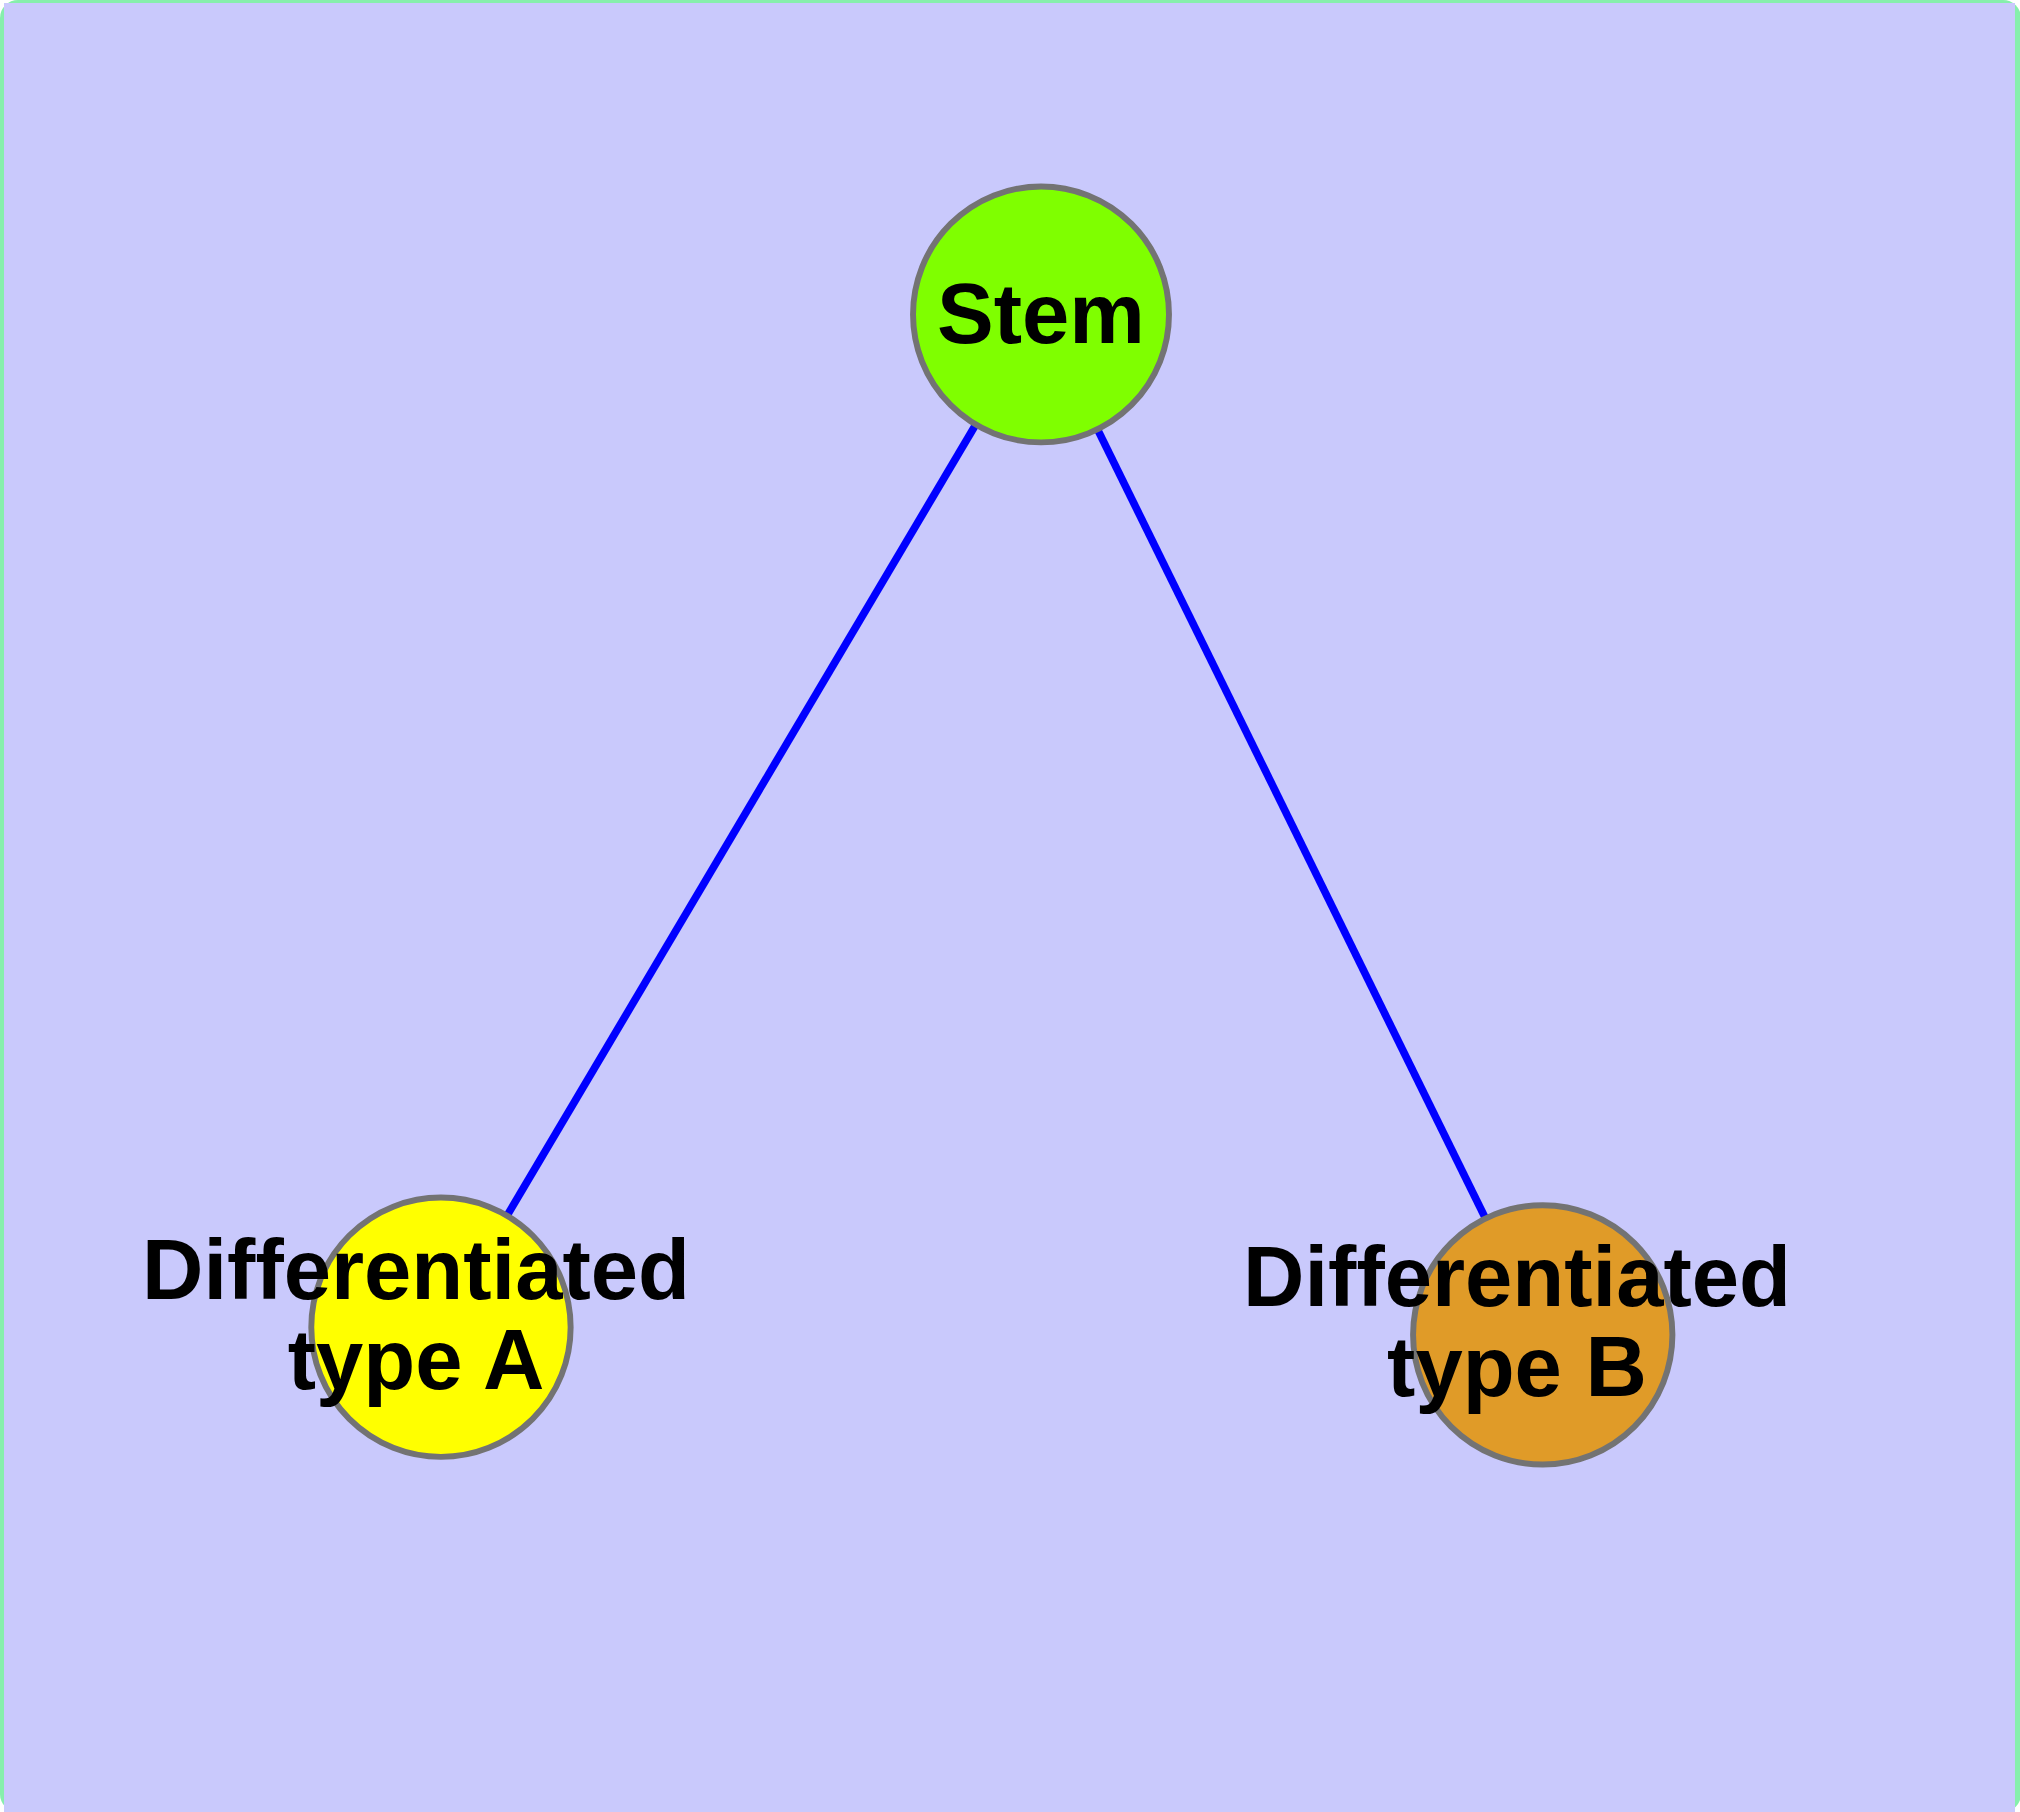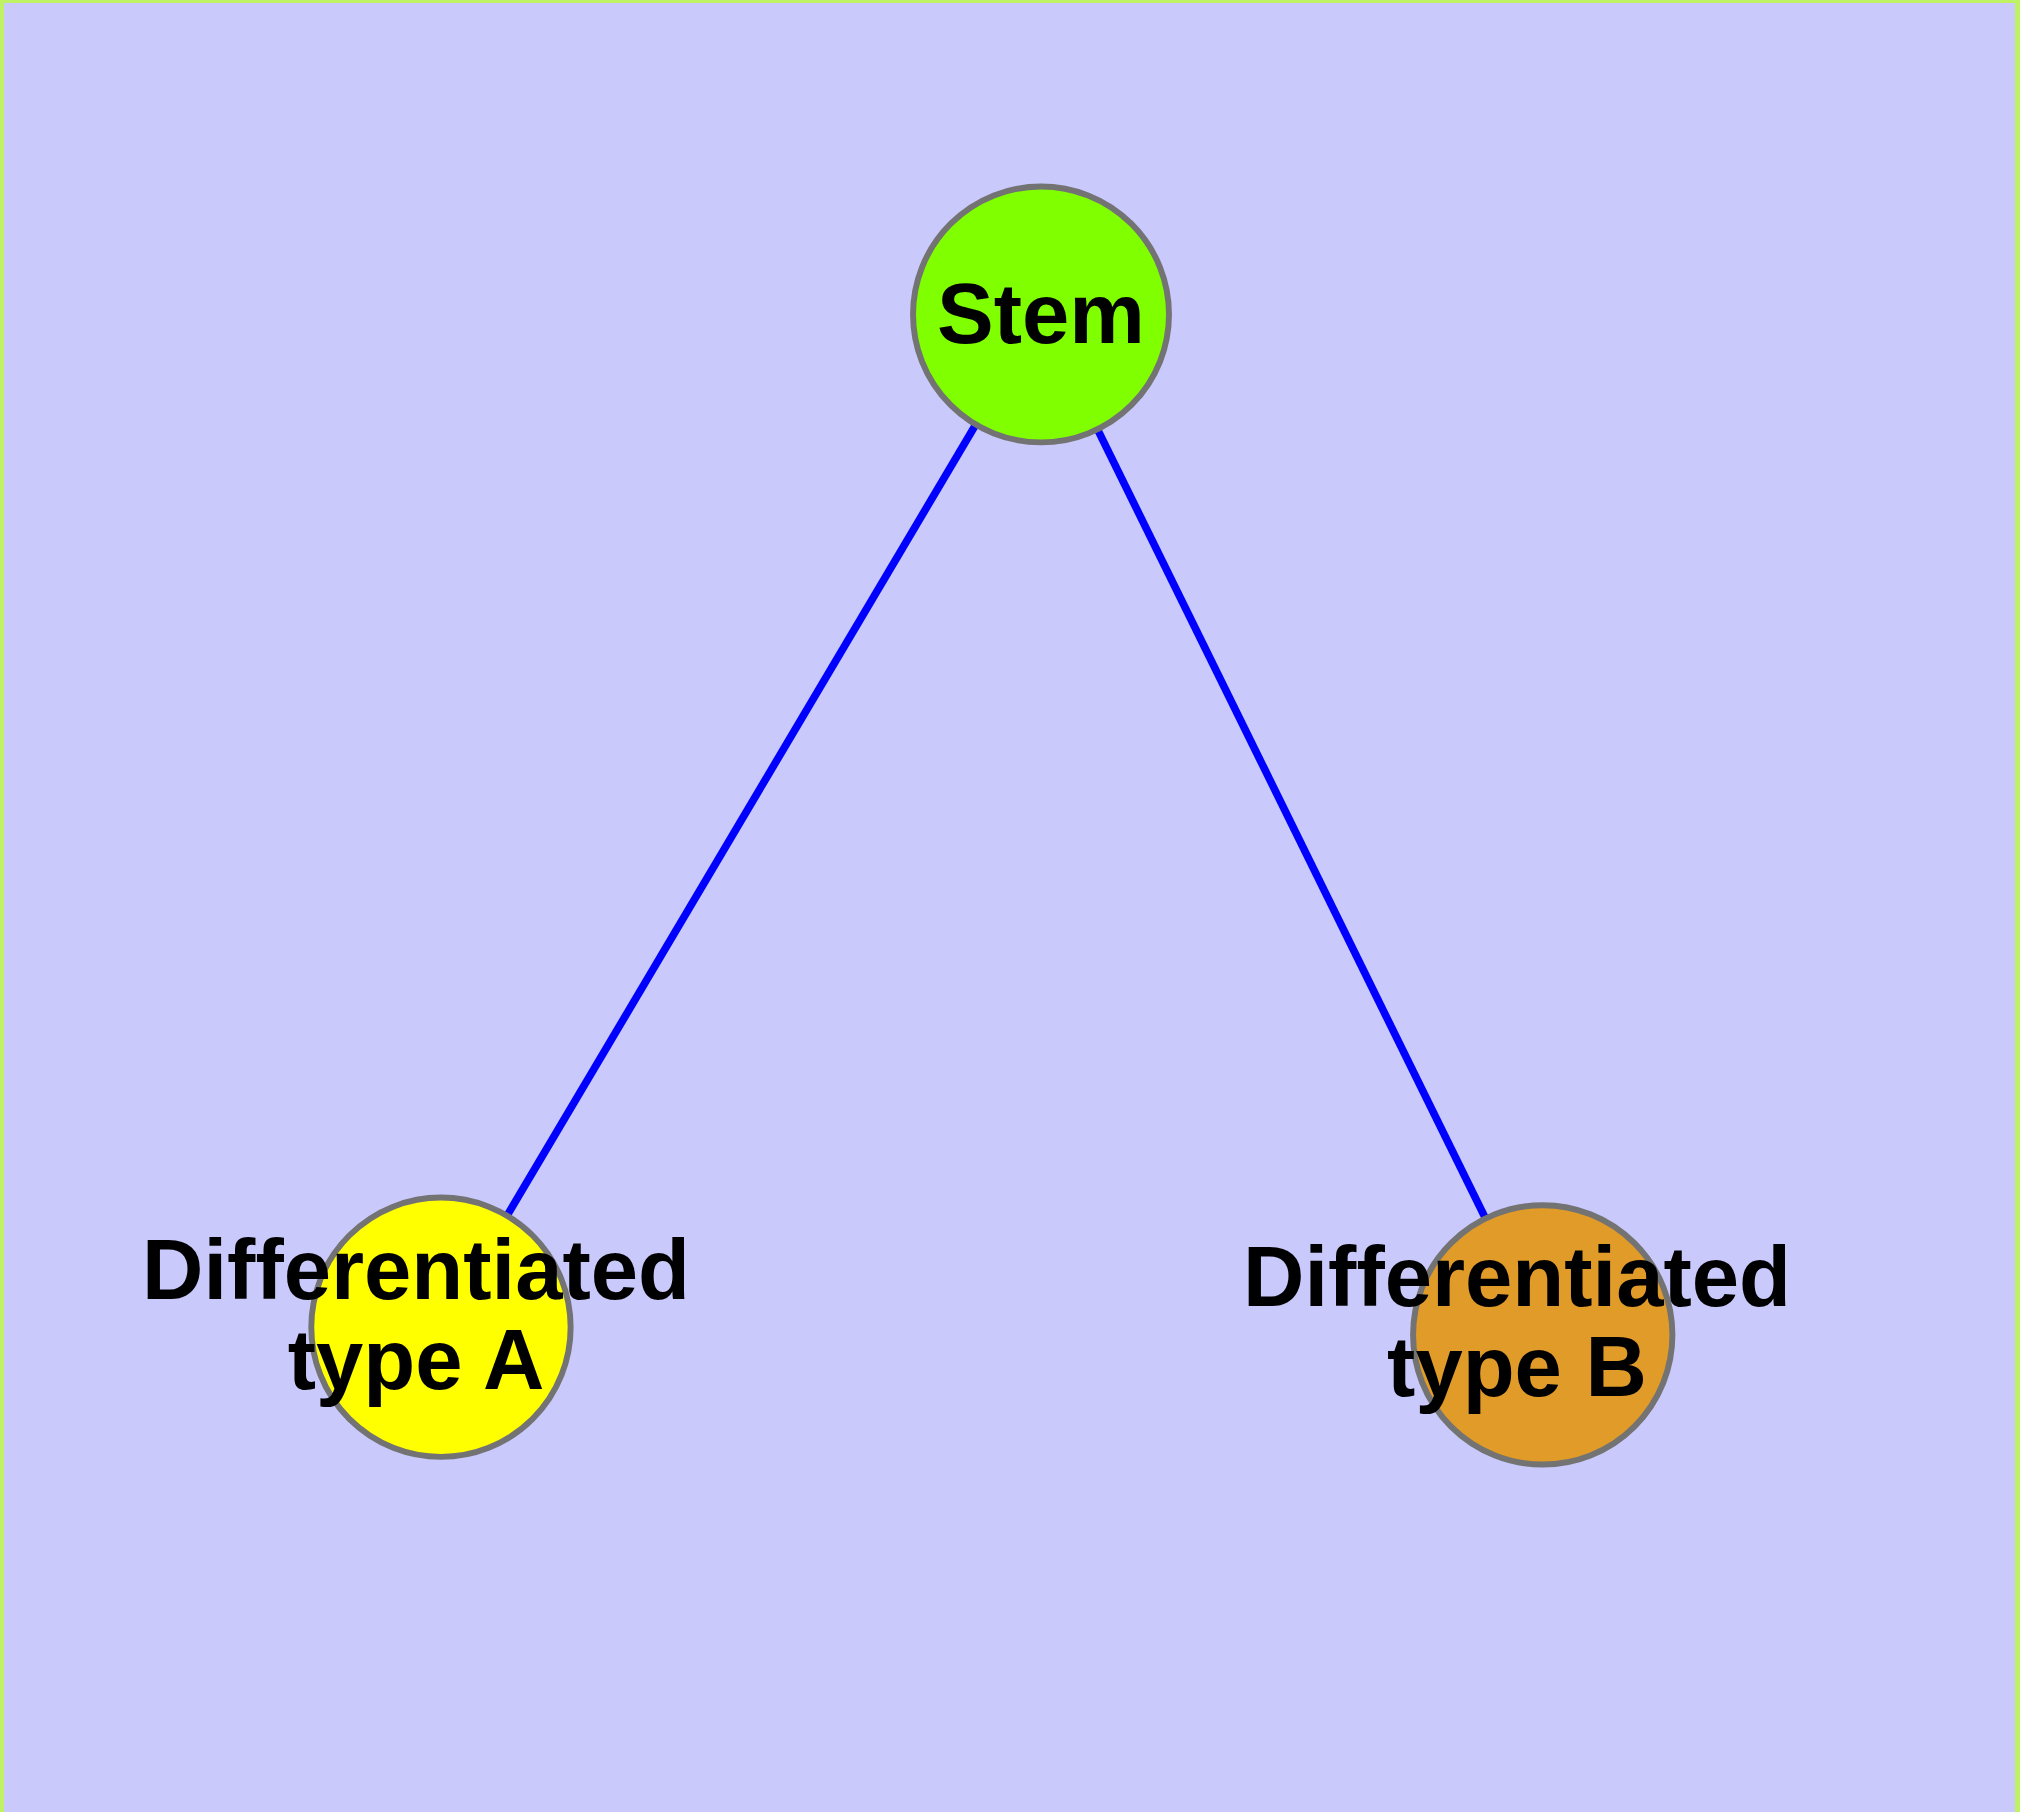--- a/index.html
+++ b/index.html
@@ -9,21 +9,22 @@
   }
   body {
     width: 2021px;
     height: 1812px;
     overflow: hidden;
   }
   #canvas {
     position: relative;
     width: 2021px;
     height: 1812px;
-    background: #bef264;
+    background: #86efac;
+    border-radius: 18px;
   }
   #plot-background {
     position: absolute;
     left: 4.2px;
     top: 3.4px;
     width: 2011px;
     height: 1809px;
     background: #c9c9fc;
   }
   #graph-svg {

